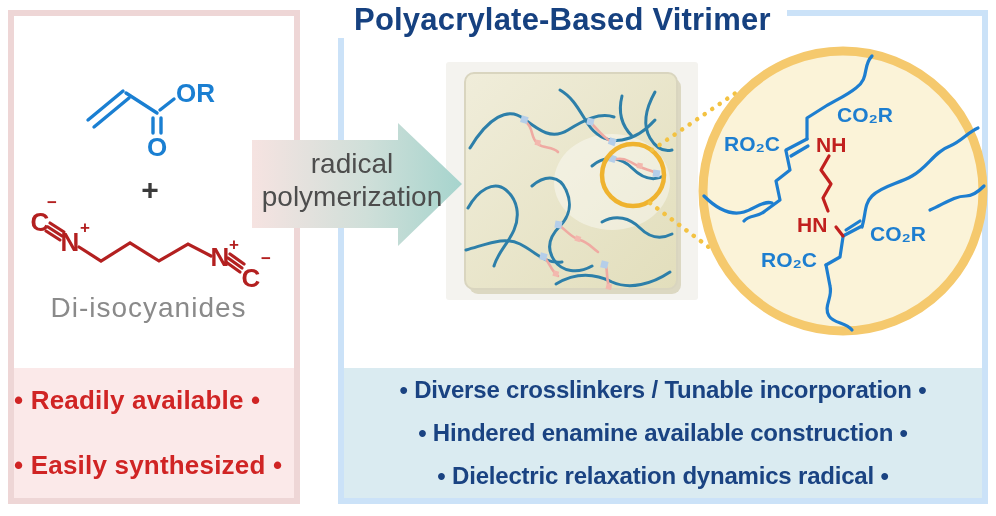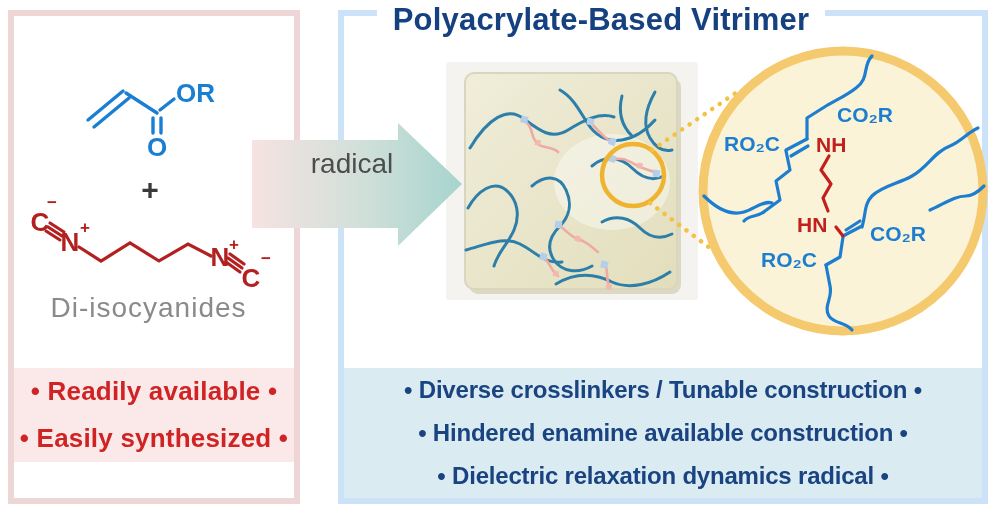--- a/index.html
+++ b/index.html
@@ -6,23 +6,23 @@
   .abstract{
     position:relative;width:996px;height:516px;overflow:hidden;
     font-family:"Liberation Sans","DejaVu Sans",sans-serif;background:#ffffff;
   }
   
   .panel-left{
     position:absolute;left:8px;top:10px;width:280px;height:482px;
     border:6px solid #eed6d6;background:#ffffff;z-index:1;
   }
   .pink-strip{
-    position:absolute;left:14px;top:368px;width:280px;height:94px;
+    position:absolute;left:14px;top:368px;width:280px;height:130px;
     background:#fbe9e9;z-index:2;display:flex;flex-direction:column;
-    justify-content:space-around;align-items:center;
+    justify-content:space-around;align-items:flex-start;
   }
   .red-bullet{color:#d02424;font-size:26px;font-weight:bold;letter-spacing:.2px;white-space:nowrap;}
   .caption{
     position:absolute;left:14px;top:292px;width:269px;text-align:center;
     color:#8a8a8a;font-size:28px;letter-spacing:1px;z-index:2;
   }
   
   .arrow-svg{position:absolute;left:248px;top:115px;z-index:5;}
   .arrow-label{
     position:absolute;left:252px;top:147px;width:200px;text-align:center;
@@ -32,21 +32,21 @@
   .panel-right{
     position:absolute;left:338px;top:10px;width:638px;height:482px;
     border:6px solid #cbe2f8;background:#ffffff;z-index:1;
   }
   .cyan-strip{
     position:absolute;left:344px;top:368px;width:638px;height:130px;
     background:#daebf1;z-index:2;display:flex;flex-direction:column;
     justify-content:space-around;align-items:center;
   }
   .navy-bullet{color:#1a4382;font-size:24px;font-weight:bold;letter-spacing:-.2px;white-space:nowrap;}
-  .title-wrap{position:absolute;left:338px;top:2px;width:526px;text-align:center;z-index:4;}
+  .title-wrap{position:absolute;left:338px;top:2px;width:526px;text-align:left;z-index:4;}
   .title-chip{
     display:inline-block;background:#ffffff;padding:0 16px;
     color:#164180;font-size:31px;font-weight:bold;letter-spacing:.2px;
   }
   
   .net-svg{position:absolute;left:440px;top:42px;z-index:3;}
   .mol-svg{position:absolute;left:14px;top:16px;z-index:2;}
   svg text{font-family:"Liberation Sans","DejaVu Sans",sans-serif;}
   .atom-red{fill:#b32020;font-size:26px;font-weight:bold;}
   .charge-red{fill:#b32020;font-size:17px;font-weight:bold;}
@@ -108,20 +108,21 @@
       <linearGradient id="arrowGrad" x1="0" y1="0" x2="1" y2="0">
         <stop offset="0" stop-color="#f6e3e1"></stop>
         <stop offset="0.55" stop-color="#cfdfd9"></stop>
         <stop offset="1" stop-color="#a6d4cd"></stop>
       </linearGradient>
     </defs>
     <polygon fill="url(#arrowGrad)" points="252,140 398,140 398,123 462,184 398,246 398,228 252,228"></polygon>
   </svg>
   <div class="arrow-label">
     <div>radical</div>
+    <div>polymerization</div>
   </div>
 
   <div class="panel-right"></div>
 
   <div class="title-wrap">
     <span class="title-chip">Polyacrylate-Based Vitrimer</span>
   </div>
 
   <svg class="net-svg" width="556" height="310" viewBox="440 42 556 310">
     <defs>
@@ -203,18 +204,18 @@
 
     <text class="zoom-label-blue" x="780" y="151" text-anchor="end">RO₂C</text>
     <text class="zoom-label-blue" x="837" y="122">CO₂R</text>
     <text class="zoom-label-red" x="816" y="152">NH</text>
     <text class="zoom-label-red" x="797" y="232">HN</text>
     <text class="zoom-label-blue" x="870" y="241">CO₂R</text>
     <text class="zoom-label-blue" x="817" y="267" text-anchor="end">RO₂C</text>
   </svg>
 
   <div class="cyan-strip">
-    <div class="navy-bullet">• Diverse crosslinkers / Tunable construction •</div>
+    <div class="navy-bullet">• Diverse crosslinkers / Tunable incorporation •</div>
     <div class="navy-bullet">• Hindered enamine available construction •</div>
     <div class="navy-bullet">• Dielectric relaxation dynamics radical •</div>
   </div>
 
 </div>
 
 </body></html>

